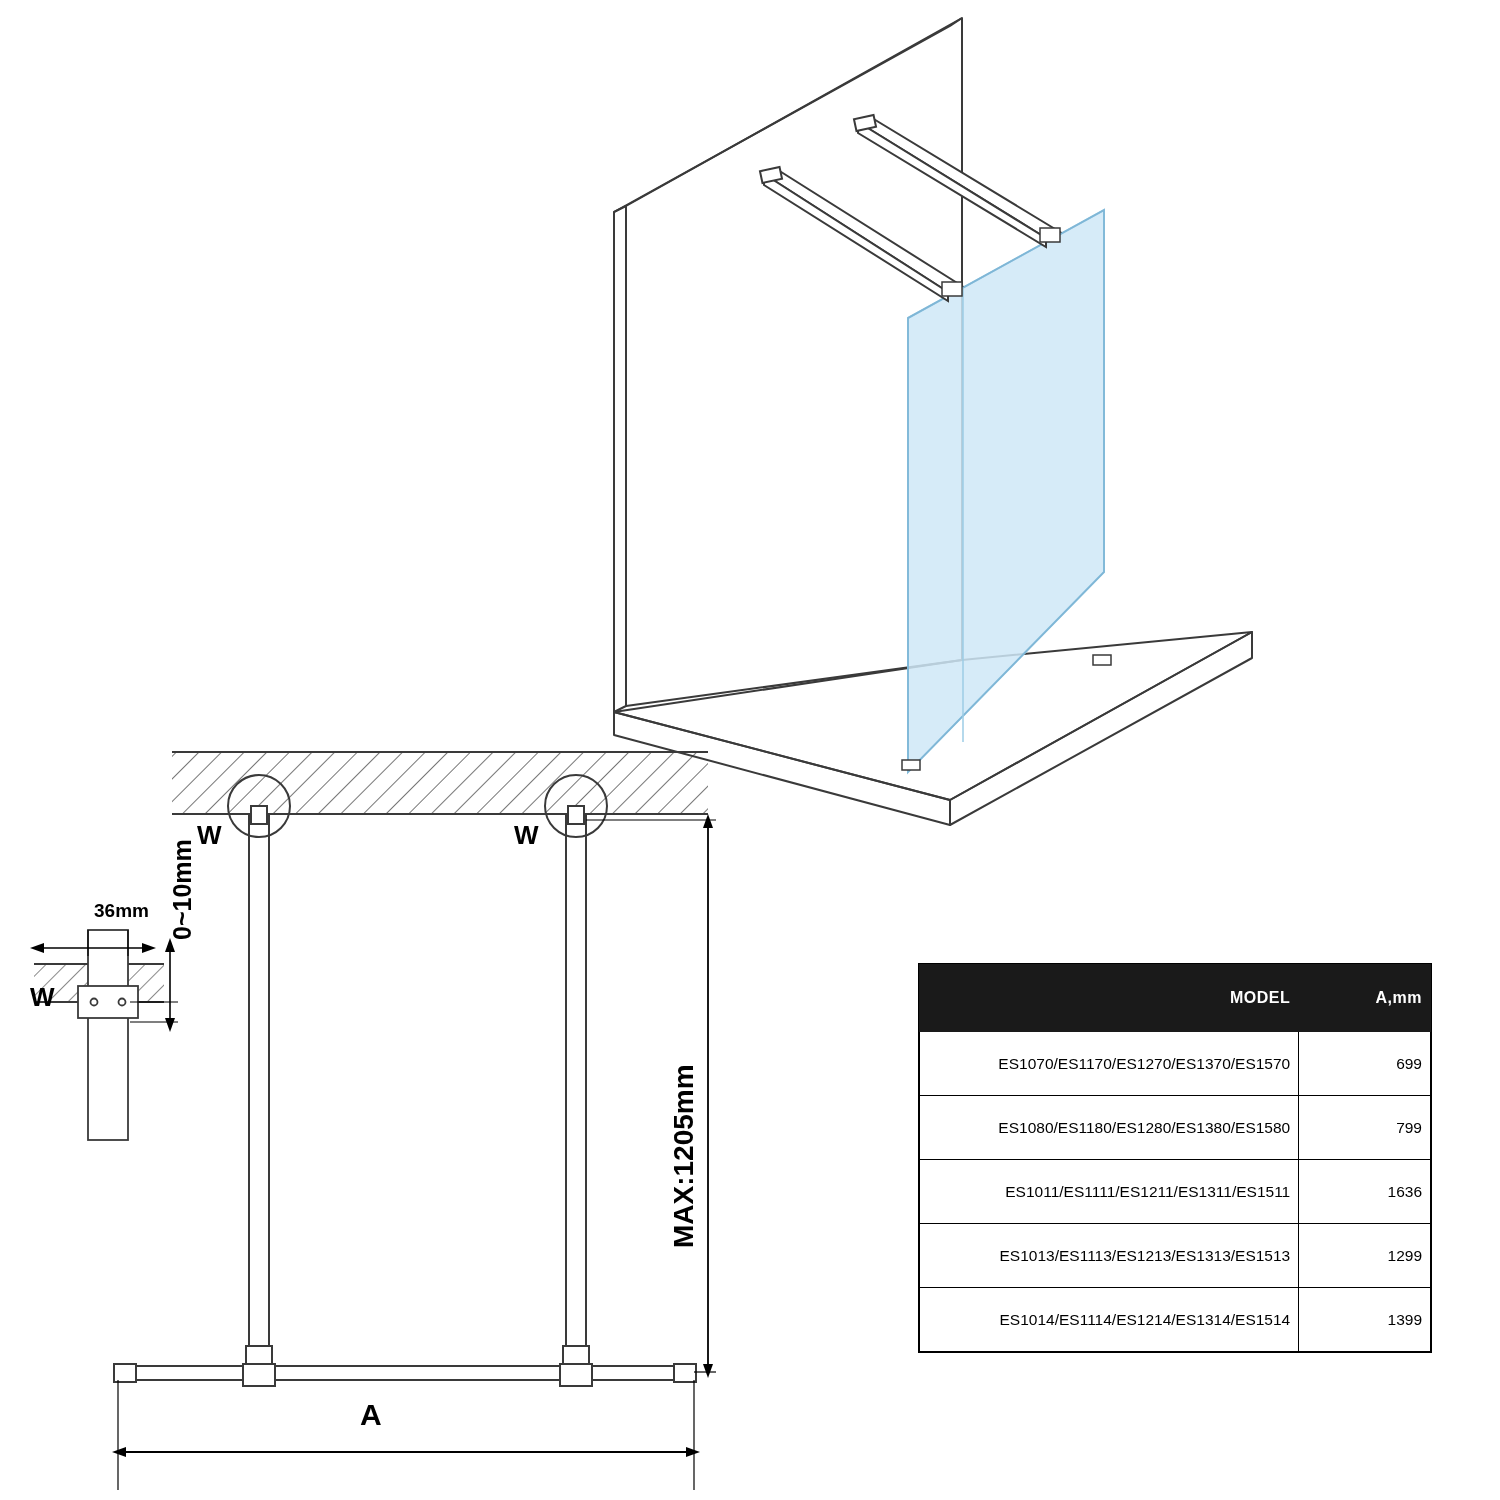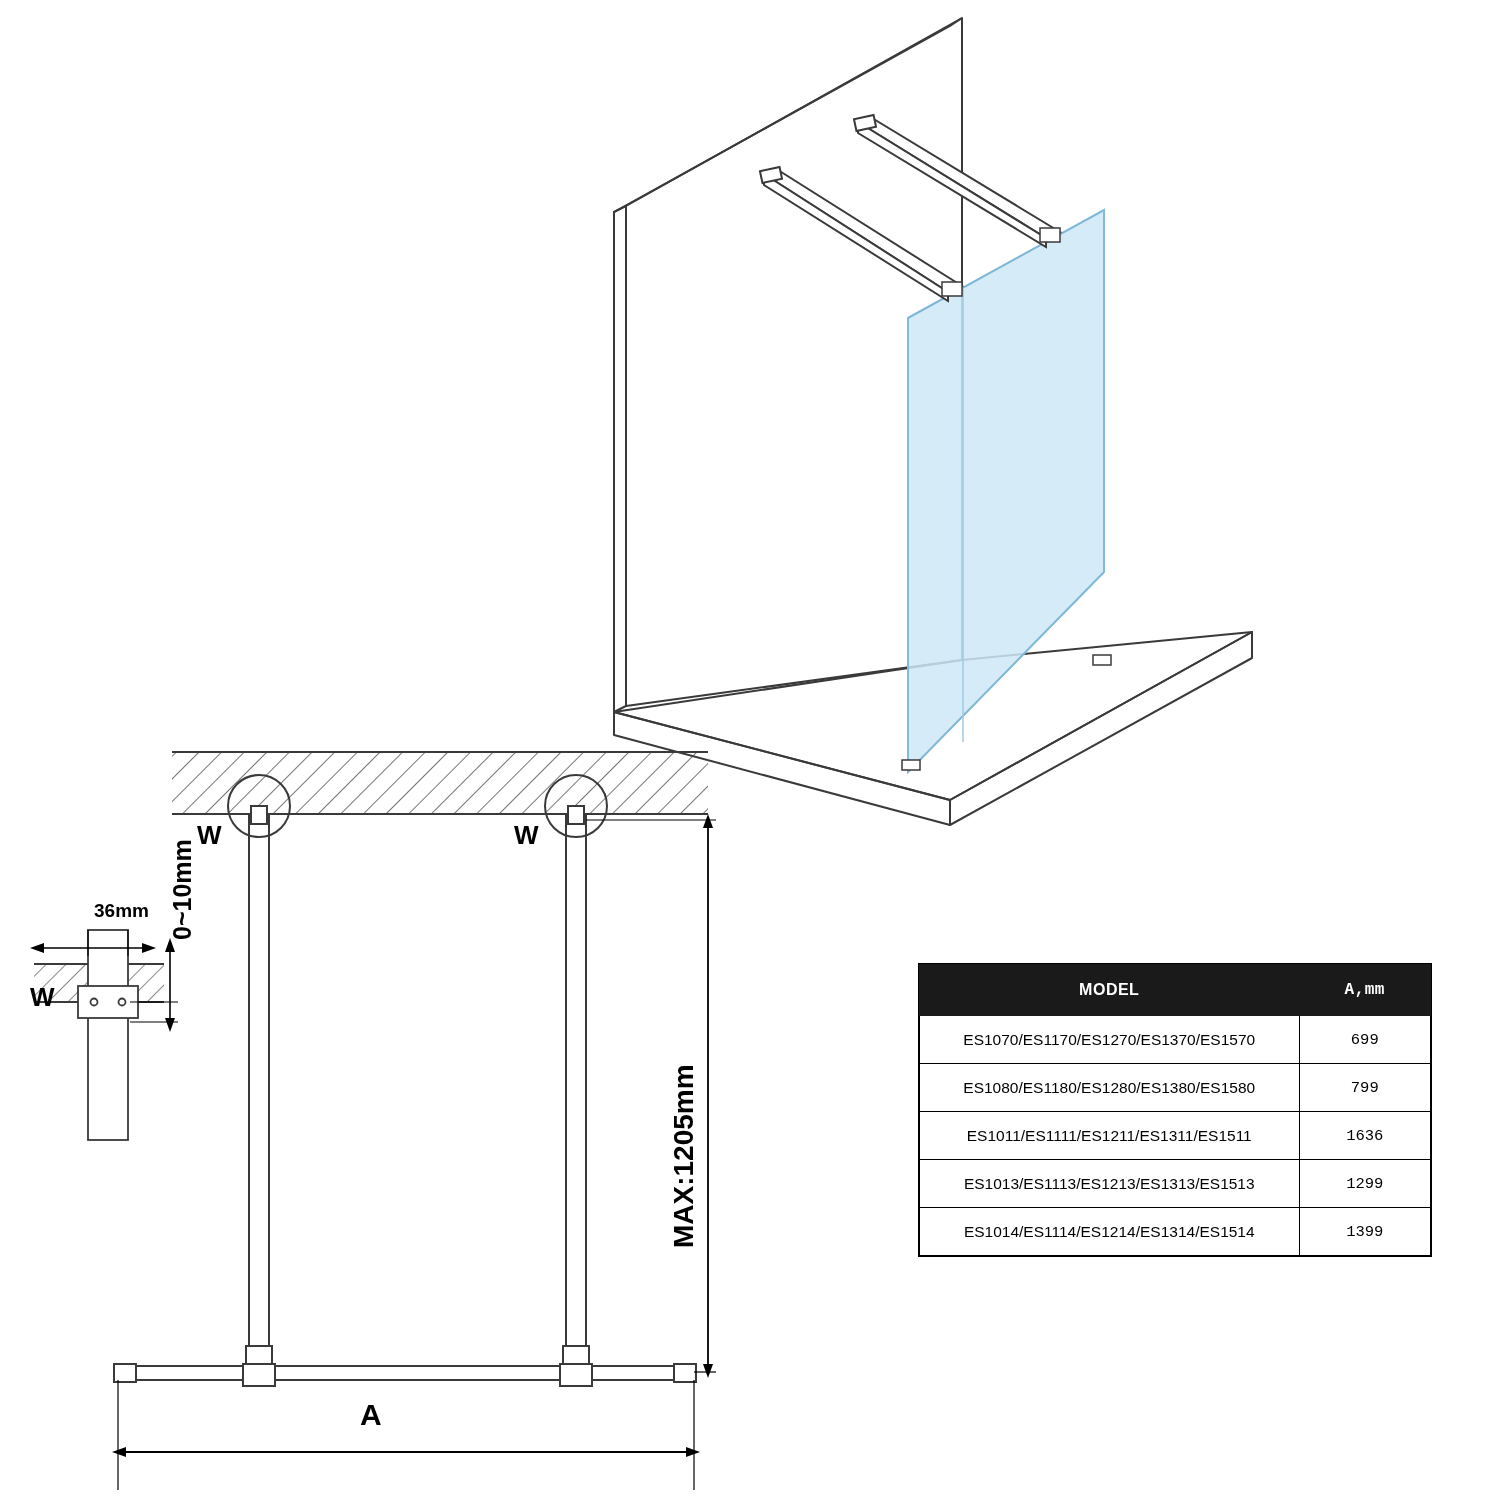--- a/index.html
+++ b/index.html
@@ -10,32 +10,32 @@
   
   #spec-table{
     position:absolute;left:918px;top:963px;width:512px;
     border:1px solid #000;border-collapse:collapse;
   }
   #spec-table table{border-collapse:collapse;width:100%;}
   #spec-table th,#spec-table td{
     border:1px solid #000;
     font-size:15.5px;
     color:#000;
-    text-align:center;
-    padding:0;
+    text-align:right;
+    padding:8px;
     height:47px;
     font-weight:normal;
     white-space:nowrap;
   }
   #spec-table thead th{
     background:#1a1a1a;color:#ffffff;font-weight:bold;letter-spacing:.5px;font-size:16px;
     height:50px;border:1px solid #1a1a1a;
   }
   #spec-table .col-model{width:380px;}
-  #spec-table .col-a{width:132px;font-family:Liberation Mono, monospace;}
+  #spec-table .col-a{width:132px;}
 
   .lbl{position:absolute;color:#000;font-weight:bold;}
 </style>
 </head>
 <body>
 
 <div id="root">
 
   <svg class="layer" viewBox="0 0 1500 1500">
     <g fill="none" stroke="#3a3a3a" stroke-width="2" stroke-linejoin="round">

